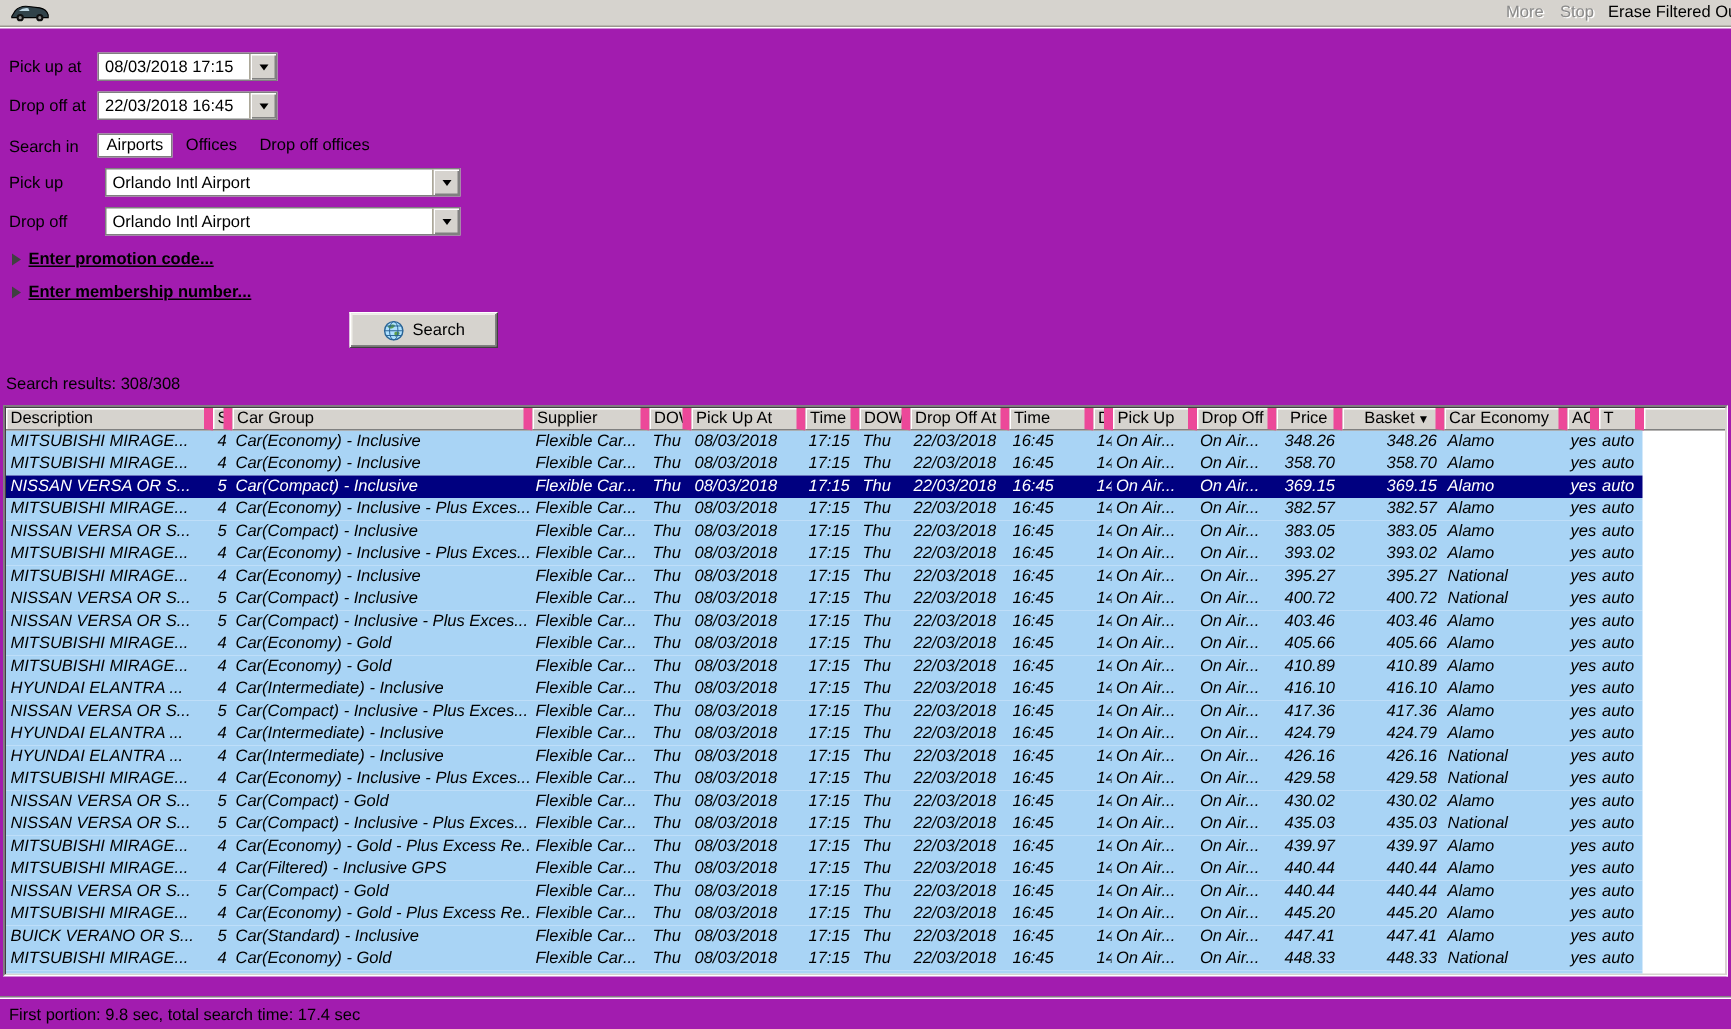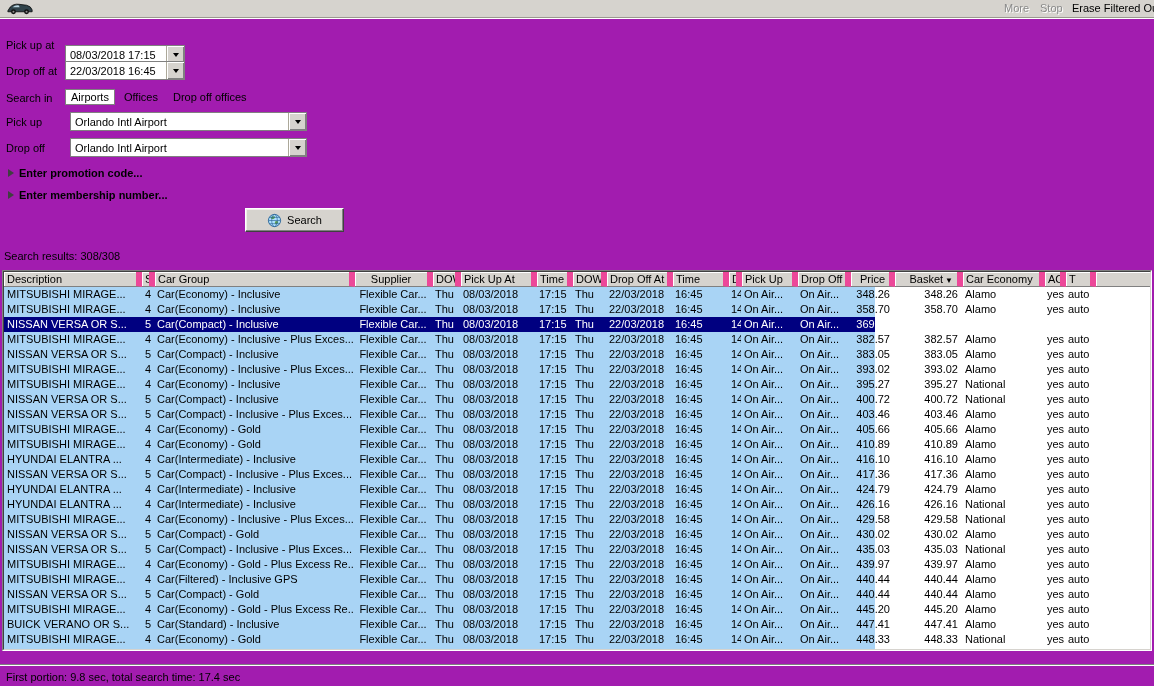--- a/index.html
+++ b/index.html
@@ -22,40 +22,40 @@
   .arr-down{width:0;height:0;border-left:3px solid transparent;border-right:3px solid transparent;border-top:4px solid #000;}
 
   
   .tabs{position:absolute;left:65px;top:89px;display:flex;}
   .tab{padding:2px 6px;margin-right:3px;white-space:nowrap;}
   .tab.selected{background:#ffffff;border:1px solid #808080;padding:1px 5px;}
 
   
   .expander{position:absolute;left:8px;display:flex;align-items:center;white-space:nowrap;}
   .tri-right{width:0;height:0;border-top:4px solid transparent;border-bottom:4px solid transparent;border-left:6px solid #404040;margin-right:5px;}
-  .expander .xlabel{font-weight:bold;}
-
-  
-  .btn{position:absolute;left:245px;top:208px;width:99px;height:24px;background:#d6d3ce;border:1px solid;border-color:#ffffff #404040 #404040 #ffffff;box-shadow:inset -1px -1px 0 #808080,inset 1px 1px 0 #f0efe9;display:flex;align-items:center;justify-content:center;box-sizing:border-box;cursor:default;}
+  .expander .xlabel{font-weight:bold;text-decoration:underline;}
+
+  
+  .btn{position:absolute;left:233px;top:208px;width:99px;height:24px;background:#d6d3ce;border:1px solid;border-color:#ffffff #404040 #404040 #ffffff;box-shadow:inset -1px -1px 0 #808080,inset 1px 1px 0 #f0efe9;display:flex;align-items:center;justify-content:center;box-sizing:border-box;cursor:default;}
   .btn .blabel{margin-left:5px;}
 
   
   .results-label{position:absolute;left:4px;top:250px;font-weight:normal;}
 
   
   .grid{position:absolute;left:2px;top:270px;width:1150px;height:381px;box-sizing:border-box;border:1px solid;border-color:#808080 #ffffff #ffffff #808080;}
   .grid-inner{width:100%;height:100%;box-sizing:border-box;border:1px solid;border-color:#404040 #d6d3ce #d6d3ce #404040;background:#ffffff;overflow:hidden;}
   .grid-header{display:flex;height:15px;}
   .hcell{box-sizing:border-box;flex:0 0 auto;height:15px;background:#d6d3ce;border-right:6px solid #ec4899;border-bottom:1px solid #808080;box-shadow:inset 1px 1px 0 #ffffff;padding:1px 3px 0;white-space:nowrap;overflow:hidden;line-height:13px;}
   .hcell.fill{flex:1 1 auto;border-right:none;}
   .sort-arrow{font-size:8px;line-height:13px;margin-left:2px;}
-  .grid-row{display:flex;height:15px;width:871px;background:#a9d4f5;cursor:default;}
+  .grid-row{display:flex;height:15px;width:1091px;background:#a9d4f5;cursor:default;font-style:italic;}
   .grid-row.selected{background:#000080;color:#ffffff;}
   .cell{box-sizing:border-box;flex:0 0 auto;height:15px;padding:1px 3px 0;white-space:nowrap;overflow:hidden;line-height:13px;}
-  .c0{width:138px;} .c1{width:12px;} .c2{width:200px;} .c3{width:78px;text-align:center;} .c4{width:28px;}
+  .c0{width:138px;} .c1{width:12px;} .c2{width:200px;} .c3{width:78px;} .c4{width:28px;}
   .c5{width:76px;} .c6{width:36px;} .c7{width:34px;} .c8{width:66px;} .c9{width:56px;}
   .c10{width:13px;} .c11{width:56px;} .c12{width:53px;} .c13{width:44px;} .c14{width:68px;}
   .c15{width:82px;} .c16{width:21px;} .c17{width:30px;}
   .c1,.c10,.c13,.c14{text-align:right;padding-right:4px;}
 
   
   .status-sep{position:absolute;left:0;top:664px;width:1154px;height:0;border-top:1px solid #808080;border-bottom:1px solid #ffffff;}
   .status-text{position:absolute;left:6px;top:671px;white-space:nowrap;}
 </style>
 </head>
@@ -73,21 +73,21 @@
         <circle cx="8" cy="11" r="1.1" fill="#8d8d8d"></circle>
         <circle cx="22" cy="11" r="1.1" fill="#8d8d8d"></circle>
       </svg>
     </span>
     <span id="tb-more" class="tb-item disabled">More</span>
     <span id="tb-stop" class="tb-item disabled">Stop</span>
     <span id="tb-erase" class="tb-item">Erase Filtered Out</span>
   </div>
 
   <span class="fl" style="top:39px">Pick up at</span>
-  <div class="combo" style="left:65px;top:45px;width:120px">
+  <div class="combo" style="left:65px;top:35px;width:120px">
     <span class="val">08/03/2018 17:15</span>
     <span class="cbtn">
         <span class="arr-down"></span>
       </span>
   </div>
 
   <span class="fl" style="top:65px">Drop off at</span>
   <div class="combo" style="left:65px;top:61px;width:120px">
     <span class="val">22/03/2018 16:45</span>
     <span class="cbtn">

